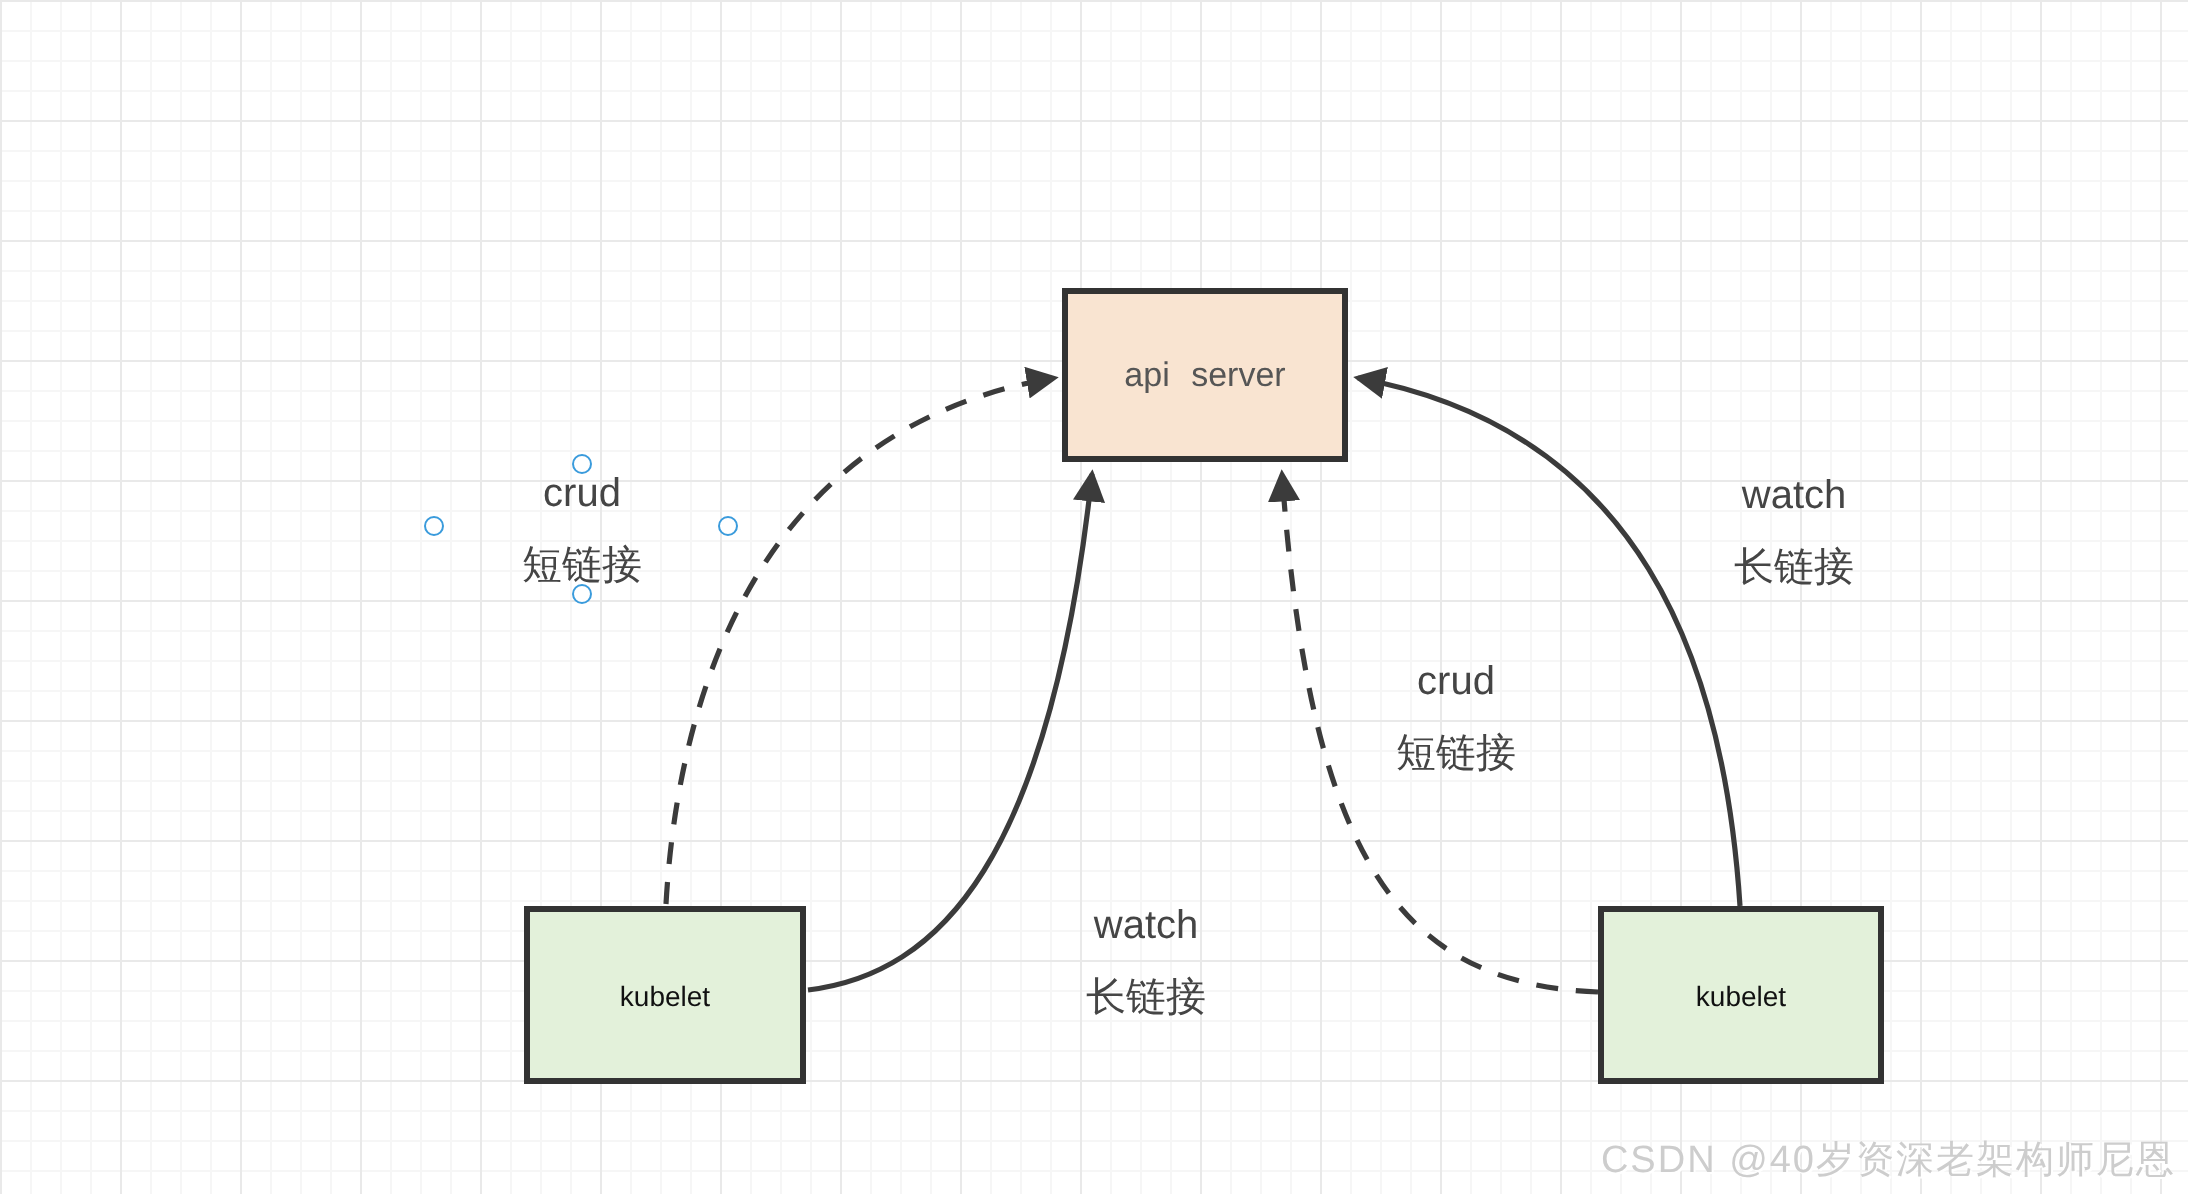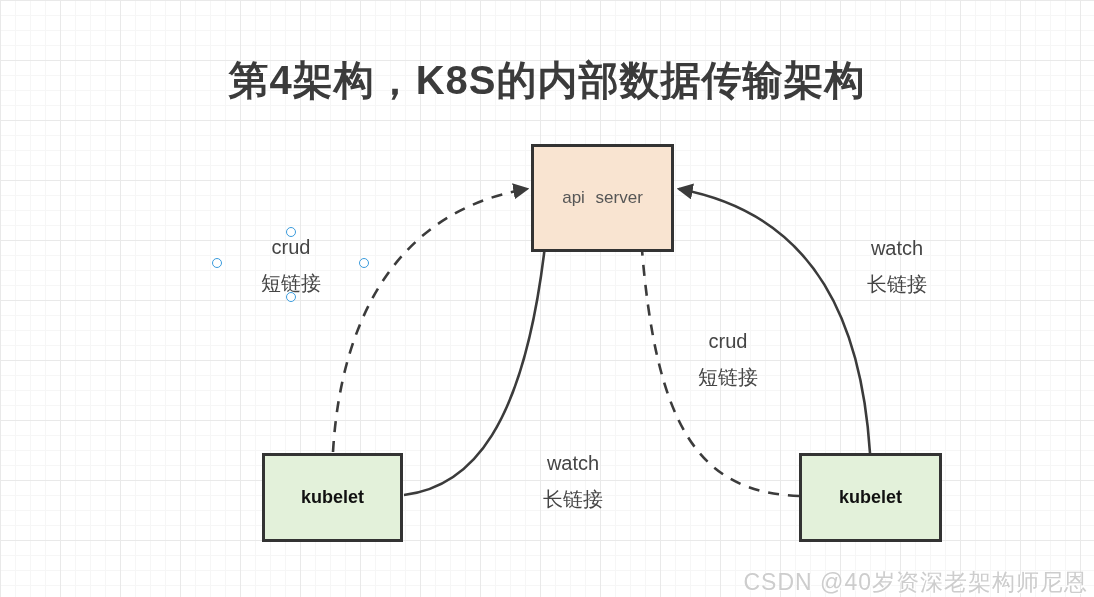--- a/index.html
+++ b/index.html
@@ -22,49 +22,48 @@
     color:#3b3b3b;letter-spacing:1px;
   }
   svg.edges{position:absolute;left:0;top:0;}
   .edge{fill:none;stroke:#3b3b3b;stroke-width:2.6px;}
   .edge.dashed{stroke-dasharray:11 9;}
   .node{
     position:absolute;box-sizing:border-box;
     border:3px solid #333333;
     display:flex;align-items:center;justify-content:center;
   }
-  .node-api{left:531px;top:144px;width:143px;height:108px;background:#f9e4d1;
+  .node-api{left:531px;top:144px;width:143px;height:87px;background:#f9e4d1;
     font-size:17px;color:#565656;word-spacing:6px;}
-  .node-kubelet{background:#e3f1da;font-size:18px;font-weight:bold;color:#111111;}
+  .node-kubelet{background:#e3f1da;font-size:14px;font-weight:normal;color:#111111;}
   .node-kubelet.left{left:262px;top:453px;width:141px;height:89px;}
   .node-kubelet.right{left:799px;top:453px;width:143px;height:89px;}
   .edge-label{
     position:absolute;width:140px;text-align:center;
     font-size:20px;line-height:36px;color:#454545;white-space:pre-line;
   }
   .edge-label.crud-left{left:221px;top:229px;}
   .edge-label.watch-left{left:503px;top:445px;}
   .edge-label.crud-right{left:658px;top:323px;}
   .edge-label.watch-right{left:827px;top:230px;}
   .handle{
     position:absolute;width:10px;height:10px;box-sizing:border-box;
     border:1.6px solid #3a9bdc;border-radius:50%;background:#ffffff;
   }
   .watermark{
     position:absolute;top:567px;right:6px;
-    font-size:23px;color:#cdcdcd;letter-spacing:1px;
+    font-size:19px;color:#cdcdcd;letter-spacing:1px;
     text-shadow:1px 1px 0 #ffffff;
   }
 </style>
 </head>
 <body>
 
 <div class="canvas">
 
-  <div class="title" style="color: rgb(59, 59, 59);">第4架构，K8S的内部数据传输架构</div>
 
   <svg class="edges" width="1094" height="597" viewBox="0 0 1094 597">
     <defs>
       <marker id="arrow" viewBox="0 0 10 10" refX="8.5" refY="5" markerWidth="6.2" markerHeight="6.2" orient="auto">
         <path d="M 0 0 L 10 5 L 0 10 z" fill="#3b3b3b" style="fill: rgb(59, 59, 59);"></path>
       </marker>
     </defs>
     <path class="edge dashed" marker-end="url(#arrow)" d="M 333,452 C 340,330 390,212 527,189" style="stroke: rgb(59, 59, 59);"></path>
     <path class="edge solid" marker-end="url(#arrow)" d="M 404,495 C 470,487 525,430 546,237" style="stroke: rgb(59, 59, 59);"></path>
     <path class="edge dashed" marker-end="url(#arrow)" d="M 799,496 C 700,492 655,430 641,237" style="stroke: rgb(59, 59, 59);"></path>

